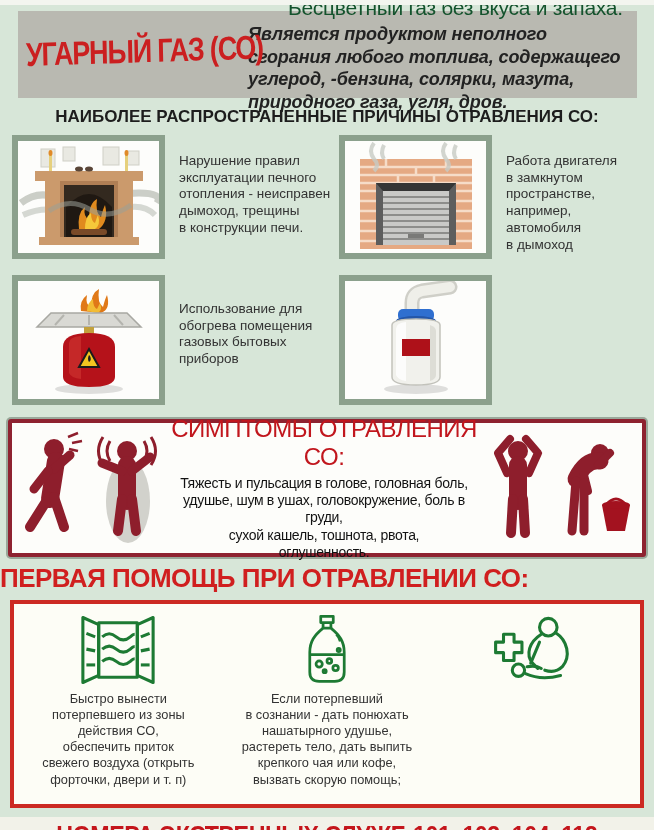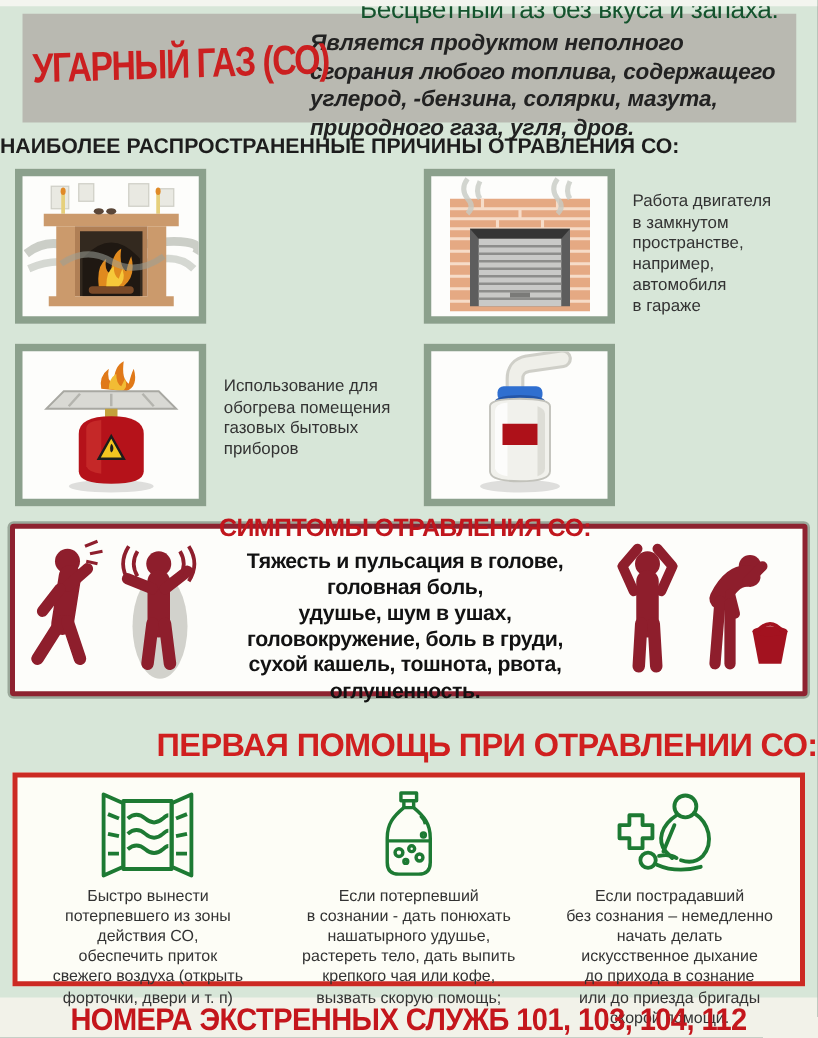--- a/index.html
+++ b/index.html
@@ -20,21 +20,21 @@
     transform-origin:left center; white-space:nowrap;
   }
   .header-right{ flex:1; padding-left:4px; }
   .header-sub-bold{ font-size:21px; font-weight:normal; color:#14532d; letter-spacing:-0.3px;margin-left:40px; }
   .header-sub-italic{
     margin-top:3px; font-size:18px; font-style:italic; font-weight:bold;
     color:#222; line-height:1.25; letter-spacing:-0.1px;
   }
   
   .causes-heading{
-    margin-top:9px; text-align:left; font-weight:bold; font-size:17px;
+    margin-top:9px; text-align:center; font-weight:bold; font-size:17px;
     color:#1d1d1d; letter-spacing:0px;
   }
   .causes-grid{
     display:grid; grid-template-columns:327px 315px; padding:8px 0 0 12px;
     row-gap:16px;
   }
   .cause{ display:flex; align-items:flex-start; }
   .cause-box{
     width:153px; height:124px; flex:0 0 153px; background:#fdfdfb;
     border:6px solid #8ba08c; display:flex; align-items:center; justify-content:center;
@@ -49,34 +49,34 @@
   
   .symptoms-box{
     margin:14px 8px 0 8px; height:138px; background:#fdfdfa;
     border:4px solid #8e2230; border-radius:3px;
     box-shadow:0 0 0 2px #9aa89a;
     display:flex; align-items:center; padding:0 4px;
   }
   .sym-figs{ display:flex; align-items:flex-end; height:118px; }
   .symptoms-center{ flex:1; text-align:center; padding:0 2px; }
   .symptoms-title{
-    color:#c1161d; font-weight:bold; font-size:20px; letter-spacing:-0.5px;
+    color:#c1161d; font-weight:normal; font-size:24px; letter-spacing:-0.5px;
     margin-bottom:4px;
   }
   .symptoms-text{
-    font-weight:bold; font-size:17px; color:#121212; line-height:1.22;
+    font-weight:normal; font-size:14px; color:#121212; line-height:1.22;
     letter-spacing:-0.3px; white-space:pre-line;
   }
   
   .firstaid-heading{
-    margin-top:24px; text-align:right; color:#d01f1f; font-weight:bold;
+    margin-top:6px; text-align:left; color:#d01f1f; font-weight:bold;
     font-size:26px; letter-spacing:-0.5px;
   }
   .firstaid-box{
-    margin:6px 10px 0 10px; height:171px; background:#fdfdf6;
+    margin:6px 10px 0 10px; height:208px; background:#fdfdf6;
     border:4px solid #cc2a23; display:grid; grid-template-columns:1fr 1fr 1fr;
     padding-top:10px;
   }
   .step{ text-align:center; padding:0 6px; }
   .step-icon{ height:72px; display:flex; align-items:center; justify-content:center; }
   .step-text{
     margin-top:5px; font-size:12.8px; color:#333; line-height:1.26;
     white-space:pre-line;
   }
   
@@ -132,20 +132,25 @@
           <rect x="45" y="44" width="50" height="52" fill="#33291f"></rect>
           <path d="M47 96 V66 Q70 40 93 66 V96 Z" fill="#1f1812"></path>
           <rect x="52" y="88" width="36" height="6" rx="3" fill="#7a4a28"></rect>
           <path d="M60 88 Q58 72 66 66 Q64 76 70 78 Q70 62 78 58 Q76 72 82 76 Q84 68 86 64 Q90 80 80 88 Z" fill="#e08a1e"></path>
           <path d="M66 88 Q66 76 72 72 Q72 80 76 82 Q78 76 79 74 Q82 84 76 88 Z" fill="#f6c83a"></path>
           <path d="M30 70 Q50 56 70 68 T112 64" stroke="#9aa098" stroke-width="5" fill="none" opacity="0.55"></path>
           <rect x="20" y="96" width="100" height="8" fill="#cb9a6c"></rect>
         </svg>
         </span>
       </div>
+      <div class="cause-text">Нарушение правил
+эксплуатации печного
+отопления - неисправен
+дымоход, трещины
+в конструкции печи.</div>
     </div>
 
     <div class="cause row1">
       <div class="cause-box">
         <span>
         <svg width="140" height="112" viewBox="0 0 140 112">
           <rect x="14" y="18" width="112" height="90" fill="#e5a983"></rect>
           <g stroke="#f6dcc8" stroke-width="2.5">
             <line x1="14" y1="26" x2="126" y2="26"></line>
                 <line x1="14" y1="34" x2="126" y2="34"></line>
@@ -185,21 +190,21 @@
           </g>
           <rect x="62" y="93" width="16" height="4" fill="#7a7a78"></rect>
         </svg>
         </span>
       </div>
       <div class="cause-text">Работа двигателя
 в замкнутом
 пространстве,
 например,
 автомобиля
-в гараже</div>
+в дымоход</div>
     </div>
 
     <div class="cause row2">
       <div class="cause-box">
         <span>
         <svg width="140" height="118" viewBox="0 0 140 118">
           <ellipse cx="70" cy="108" rx="34" ry="5" fill="#000" opacity="0.12"></ellipse>
           <path d="M62 30 Q60 20 68 14 Q66 24 72 26 Q72 12 80 8 Q78 22 84 26 Q86 18 88 14 Q92 28 82 32 Z" fill="#e07918"></path>
           <path d="M68 30 Q68 22 74 18 Q74 26 78 28 Q80 24 81 22 Q84 30 78 32 Z" fill="#f2bc34"></path>
           <polygon points="32,32 108,32 122,46 18,46" fill="#d9d9d4" stroke="#a8a8a2" stroke-width="1.5"></polygon>
@@ -384,27 +389,20 @@
             <circle cx="74" cy="15" r="10"></circle>
             <path d="M66 23 C52 32 48 46 56 56 L62 62"></path>
             <path d="M82 21 C96 30 100 48 90 60 Q82 68 70 64"></path>
             <path d="M64 32 L54 56"></path>
             <circle cx="40" cy="64" r="7"></circle>
             <path d="M48 68 Q66 76 88 70"></path>
             <path d="M50 60 Q60 58 66 62"></path>
           </g>
         </svg>
       </div>
-      <div class="step-text">Если пострадавший
-без сознания – немедленно
-начать делать
-искусственное дыхание
-до прихода в сознание
-или до приезда бригады
-скорой помощи.</div>
     </div>
   </div>
 
   <div class="footer-strip">
     <div class="footer-text">НОМЕРА ЭКСТРЕННЫХ СЛУЖБ 101, 103, 104, 112</div>
   </div>
 
 </div>
 
 </body></html>

